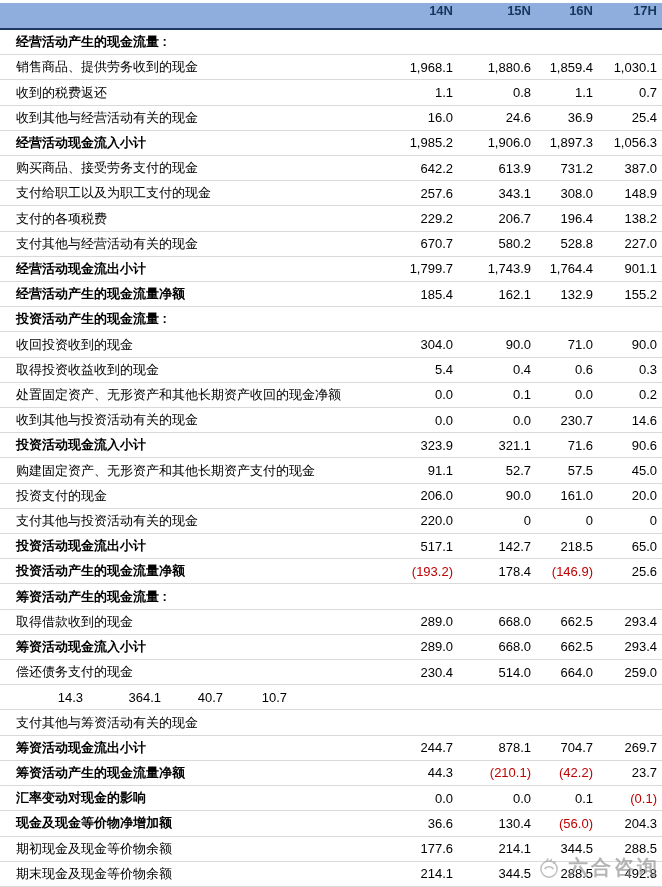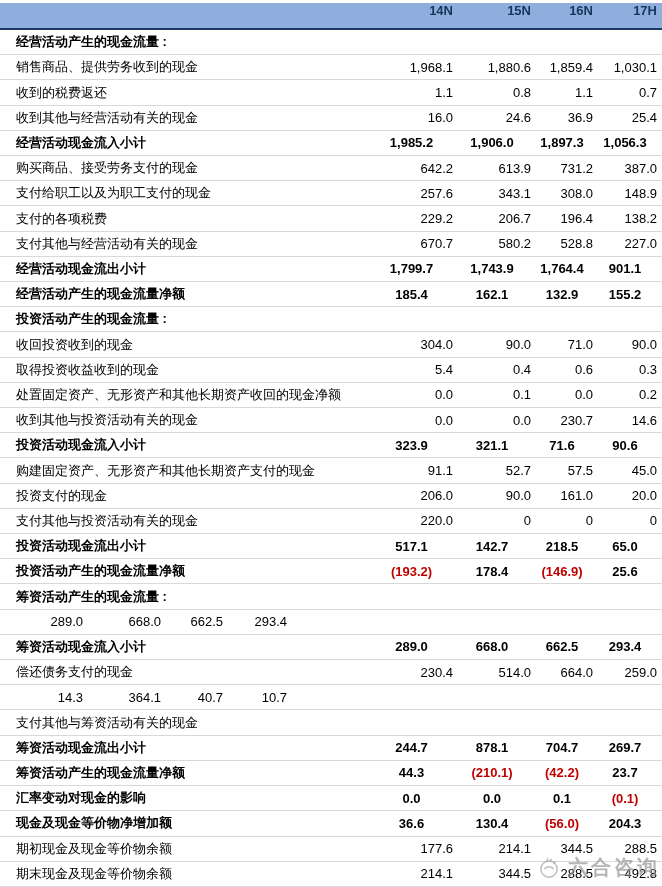--- a/index.html
+++ b/index.html
@@ -34,21 +34,21 @@
     overflow:hidden;
     text-overflow:clip;
   }
   .row.detail .label{font-weight:normal;}
   .row.section .label,.row.total .label{font-weight:bold;}
   .val{display:inline-block;text-align:right;box-sizing:border-box;}
   .val.c1{width:83px;}
   .val.c2{width:78px;}
   .val.c3{width:62px;}
   .val.c4{width:64px;margin-right:5px;}
-  .row.section .val,.row.total .val{font-weight:bold;text-align:center;}
+  .row.section .val,.row.total .val{font-weight:normal;}
   .row.detail .val{font-weight:normal;}
   .neg{color:var(--negative,#c00000);}
   .watermark{
     position:absolute;
     right:2px;bottom:6px;
     display:flex;align-items:center;gap:6px;
     color:rgba(148,148,148,0.80);
     pointer-events:none;
   }
   .wm-text{
@@ -230,20 +230,21 @@
         <span class="val c4">25.6</span>
       </div>
       <div class="row section">
         <span class="label">筹资活动产生的现金流量 :</span>
         <span class="val c1"></span>
         <span class="val c2"></span>
         <span class="val c3"></span>
         <span class="val c4"></span>
       </div>
       <div class="row detail">
+        <span class="label">取得借款收到的现金</span>
         <span class="val c1">289.0</span>
         <span class="val c2">668.0</span>
         <span class="val c3">662.5</span>
         <span class="val c4">293.4</span>
       </div>
       <div class="row total">
         <span class="label">筹资活动现金流入小计</span>
         <span class="val c1">289.0</span>
         <span class="val c2">668.0</span>
         <span class="val c3">662.5</span>

